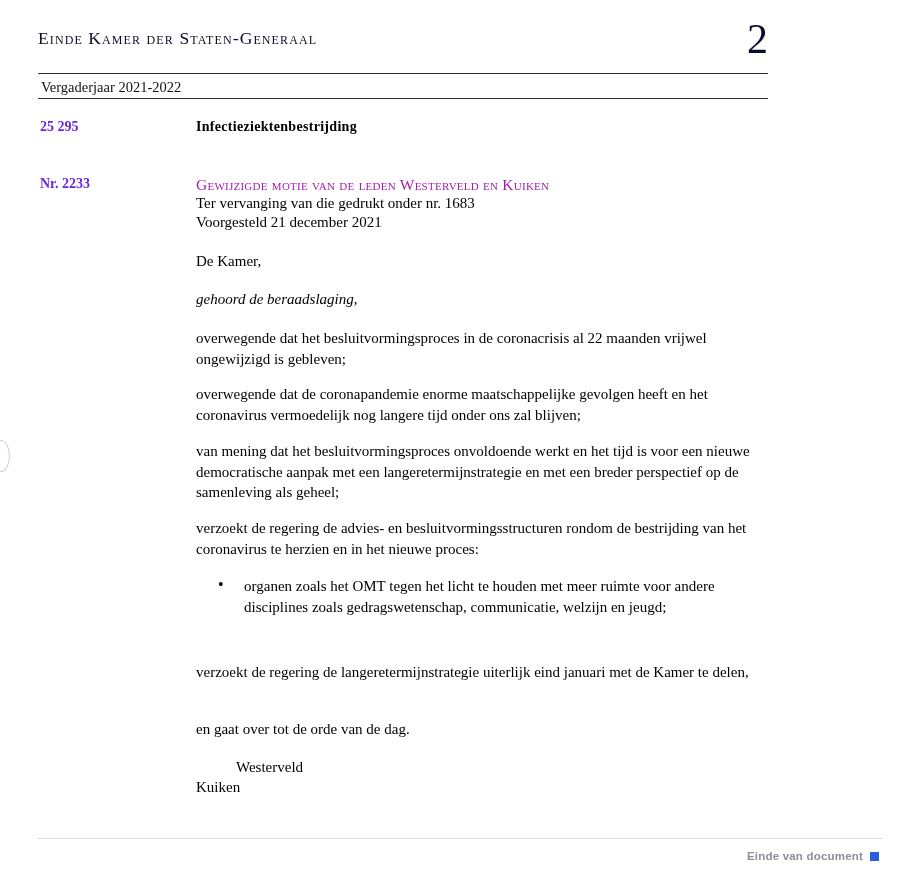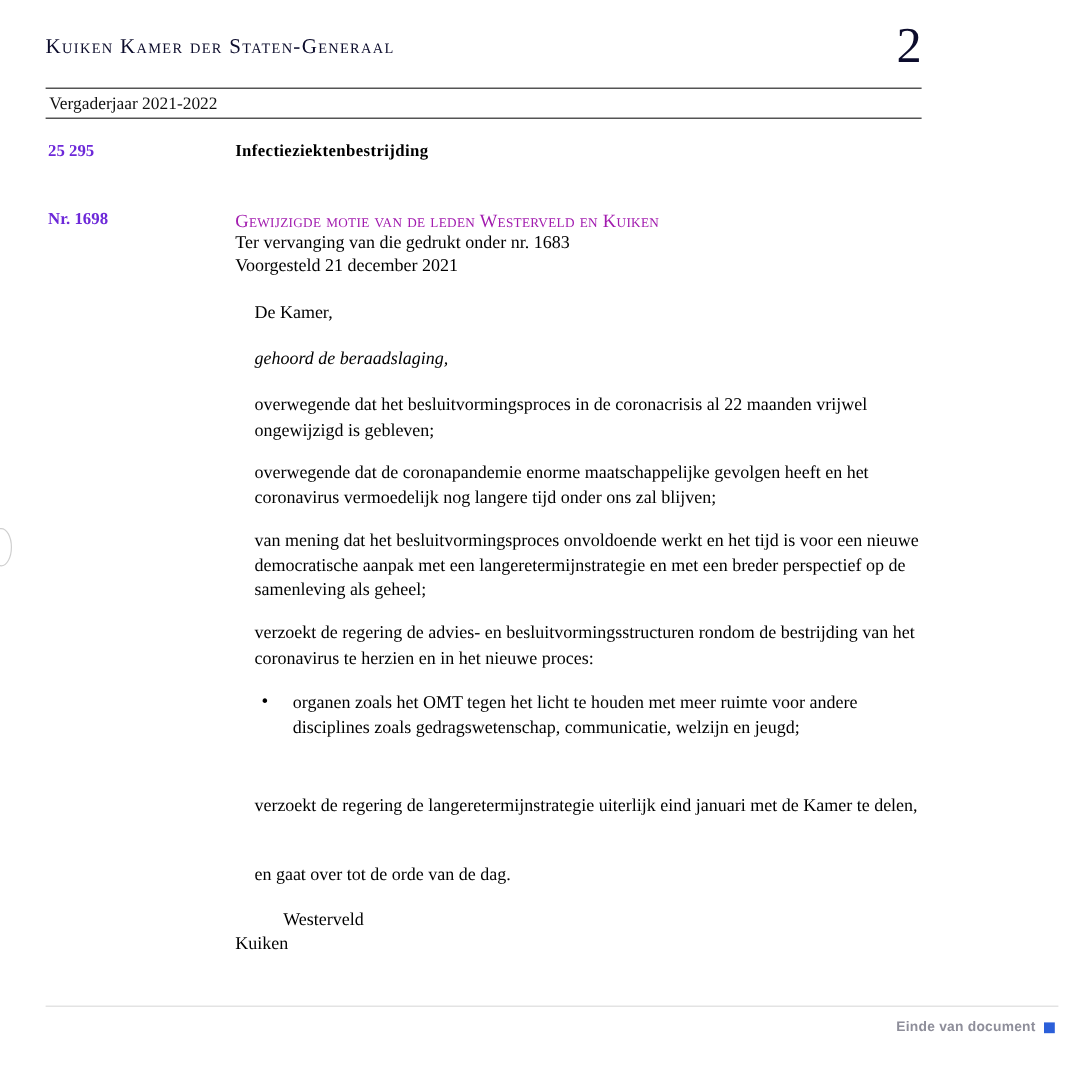--- a/index.html
+++ b/index.html
@@ -119,21 +119,21 @@
     font-size: 15px;
     color: #000;
     white-space: nowrap;
   }
   #doc-replaces { top: 19px; }
   #doc-proposed { top: 38px; }
 
   
   .body-block {
     position: absolute;
-    left: 212px;
+    left: 196px;
     width: 566px;
     font-size: 15px;
     line-height: 20.5px;
     color: #000;
     text-align: left;
   }
 
   .bullets {
     position: absolute;
     left: 196px;
@@ -204,35 +204,35 @@
     border-radius: 50%;
     background: #ffffff;
   }
 </style>
 </head>
 <body>
 
 <div class="page">
 
   <div class="masthead">
-    <div class="masthead-title">Kuiken Kamer der Staten-Generaal</div>
+    <div class="masthead-title">Einde Kamer der Staten-Generaal</div>
     <div class="issue-number">2</div>
   </div>
 
   <div class="rule-top"></div>
   <div class="session-year">Vergaderjaar 2021-2022</div>
   <div class="rule-bottom"></div>
 
   <div class="meta-row" id="dossier-row">
     <div class="meta-label">25 295</div>
     <div class="meta-value">Infectieziektenbestrijding</div>
   </div>
 
   <div class="meta-row" id="document-row">
-    <div class="meta-label">Nr. 1698</div>
+    <div class="meta-label">Nr. 2233</div>
     <div class="doc-title">Gewijzigde motie van de leden Westerveld en Kuiken</div>
     <div class="doc-subline" id="doc-replaces">Ter vervanging van die gedrukt onder nr. 1683</div>
     <div class="doc-subline" id="doc-proposed">Voorgesteld 21 december 2021</div>
   </div>
 
   <div class="body-block" style="top:251px;">De Kamer,</div>
 
   <div class="body-block" style="top:289px;font-style:italic;">gehoord de beraadslaging,</div>
 
   <div class="body-block" style="top:328px;">overwegende dat het besluitvormingsproces in de coronacrisis al 22 maanden vrijwel ongewijzigd is gebleven;</div>

